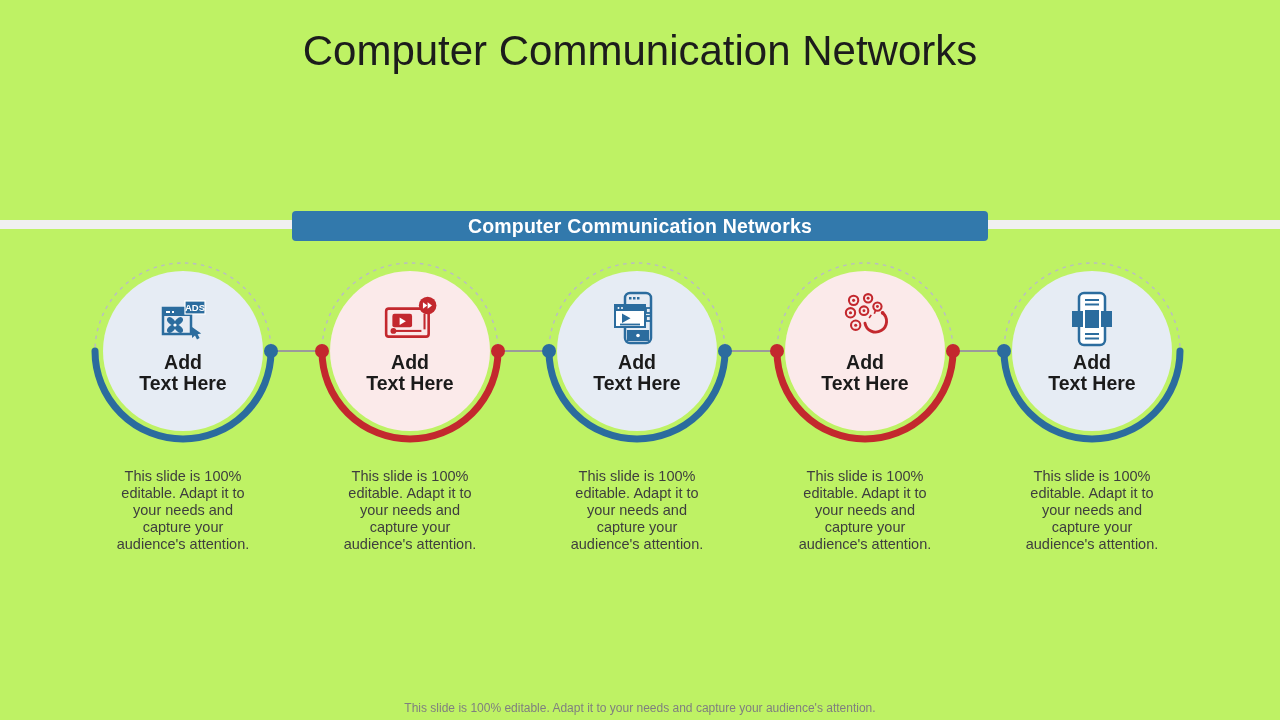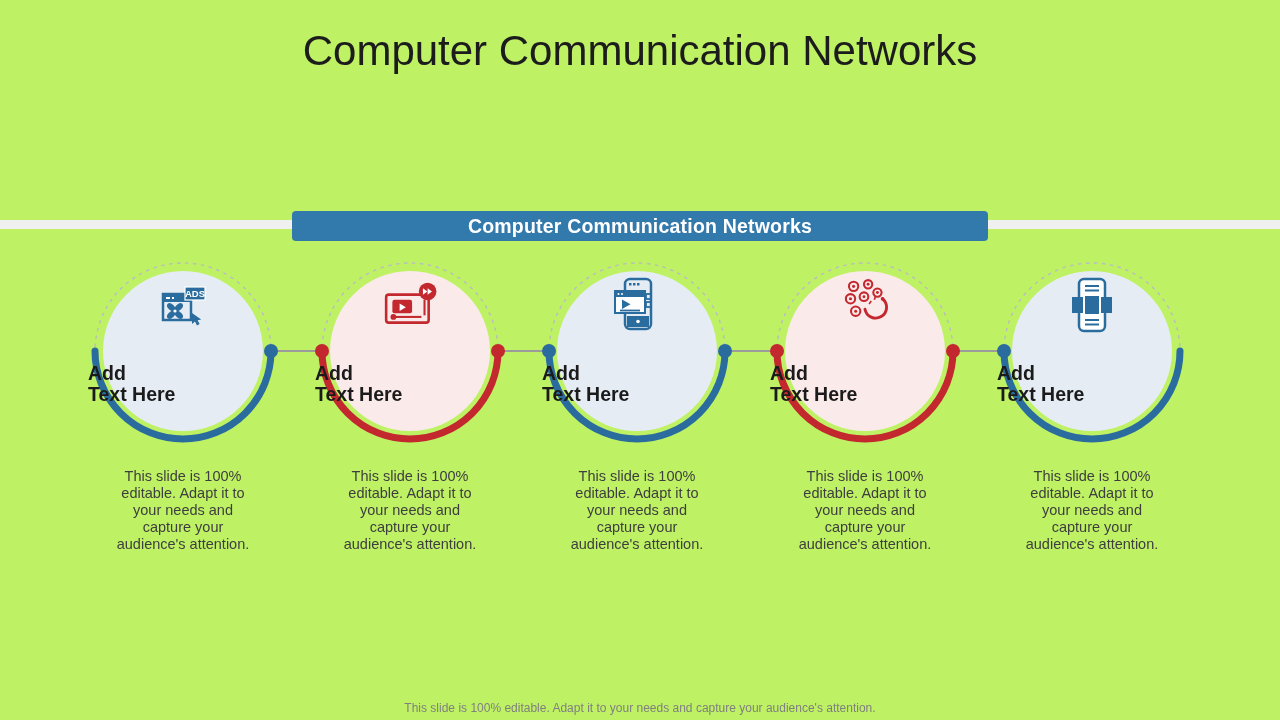--- a/index.html
+++ b/index.html
@@ -27,26 +27,26 @@
   }
   .module { position:absolute; top:256px; width:190px; height:330px; z-index:2; }
   .ring { position:absolute; top:0; left:0; overflow:visible; }
   .dashring { fill:none; stroke:#b9bcc2; stroke-width:1.4; stroke-dasharray:3.5 4.5; }
   .fillc-blue { fill:#e6ecf4; }
   .fillc-red  { fill:#fbeaea; }
   .arc { fill:none; stroke-width:7; stroke-linecap:round; }
   .blue .arc { stroke:#2b6c9e; } .blue .dot { fill:#2b6c9e; }
   .red  .arc { stroke:#c3282e; } .red  .dot { fill:#c3282e; }
   .icon-wrap {
-    position:absolute; top:19px; left:0; width:190px; height:60px;
+    position:absolute; top:33px; left:0; width:190px; height:60px;
     display:flex; align-items:center; justify-content:center;
   }
   .label {
-    position:absolute; top:107px; left:0; width:190px;
-    font-size:19.5px; font-weight:700; color:#1b1b1b;
+    position:absolute; top:96px; left:0; width:190px;
+    text-align:center; font-size:19.5px; font-weight:700; color:#1b1b1b;
     line-height:20.5px; cursor:pointer;
   }
   .desc {
     position:absolute; top:212px; left:19px; width:152px;
     text-align:center; font-size:14.5px; line-height:17px; color:#3e3e3e;
   }
   .footer {
     position:absolute; top:701px; left:0; width:100%;
     text-align:center; font-size:12px; color:#7f7f7f;
   }

